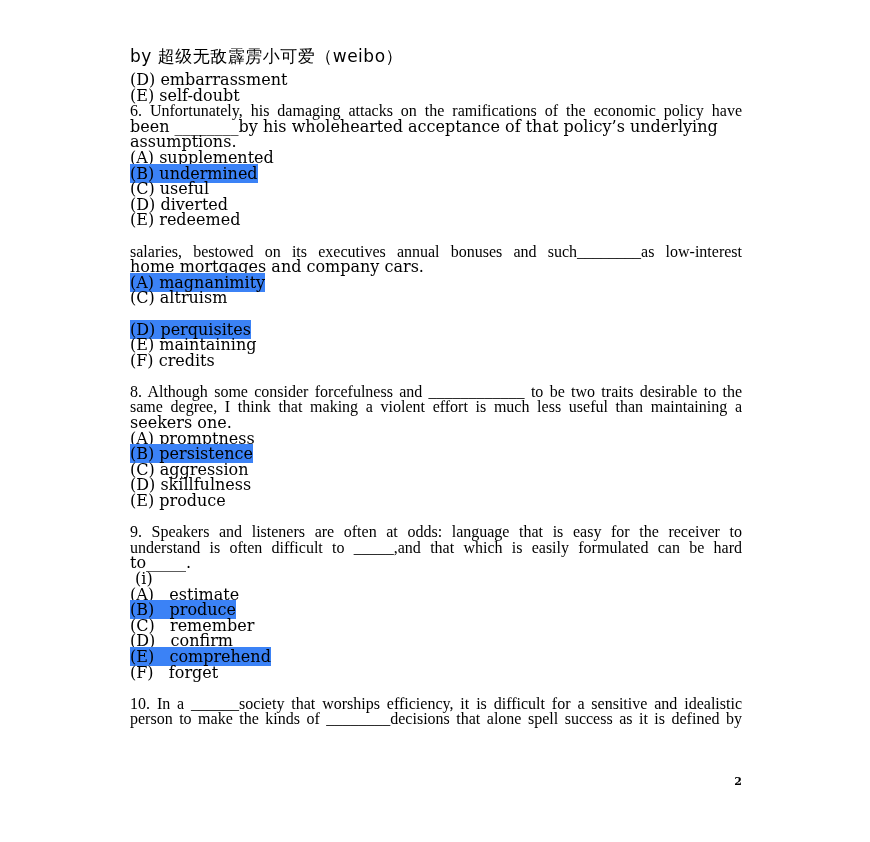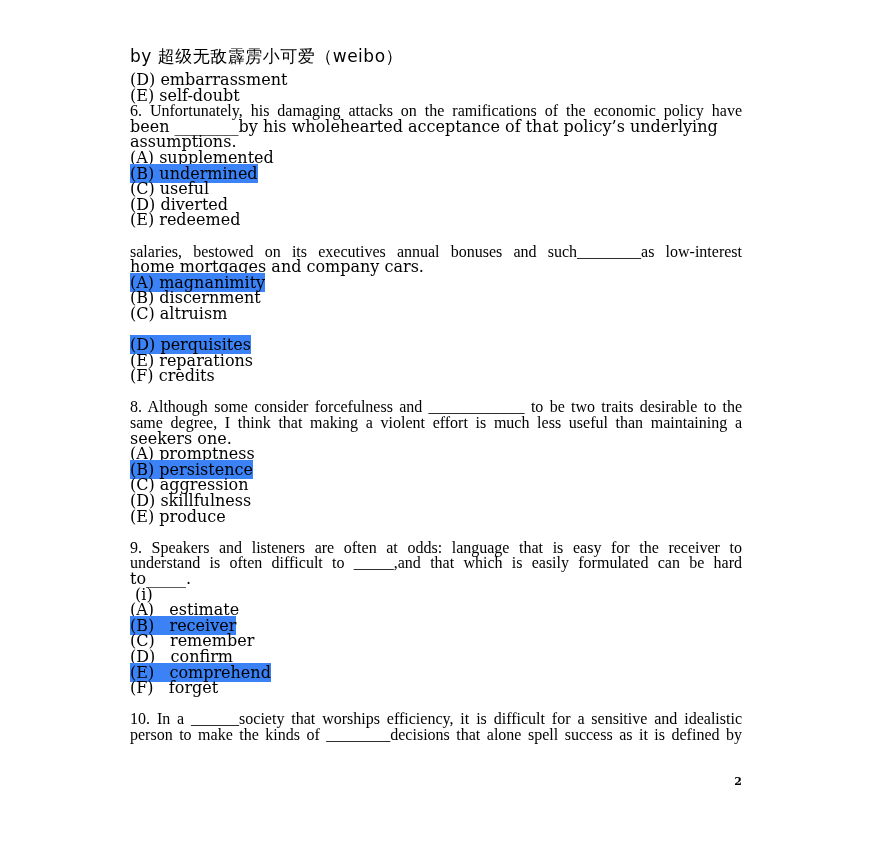--- a/index.html
+++ b/index.html
@@ -65,42 +65,41 @@
       <div class="line"><span class="">been ________by his wholehearted acceptance of that policy’s underlying assumptions.</span></div>
       <div class="line pre"><span class="">(A) supplemented</span></div>
       <div class="line pre"><span class="hl">(B) undermined</span></div>
       <div class="line pre"><span class="">(C) useful</span></div>
       <div class="line pre"><span class="">(D) diverted</span></div>
       <div class="line pre"><span class="">(E) redeemed</span></div>
       <div class="line spacer"></div>
       <div class="line justify"><span class="">salaries, bestowed on its executives annual bonuses and such________as low-interest</span></div>
       <div class="line"><span class="">home mortgages and company cars.</span></div>
       <div class="line pre"><span class="hl">(A) magnanimity</span></div>
-      <div class="line pre"><span class="">(B) discernment</span></div>
       <div class="line pre"><span class="">(C) altruism</span></div>
       <div class="line spacer"></div>
       <div class="line pre"><span class="hl">(D) perquisites</span></div>
-      <div class="line pre"><span class="">(E) reparations</span></div>
+      <div class="line pre"><span class="">(E) maintaining</span></div>
       <div class="line pre"><span class="">(F) credits</span></div>
       <div class="line spacer"></div>
       <div class="line justify"><span class="">8. Although some consider forcefulness and ____________ to be two traits desirable to the</span></div>
       <div class="line justify"><span class="">same degree, I think that making a violent effort is much less useful than maintaining a</span></div>
       <div class="line"><span class="">seekers one.</span></div>
       <div class="line pre"><span class="">(A) promptness</span></div>
       <div class="line pre"><span class="hl">(B) persistence</span></div>
       <div class="line pre"><span class="">(C) aggression</span></div>
       <div class="line pre"><span class="">(D) skillfulness</span></div>
       <div class="line pre"><span class="">(E) produce</span></div>
       <div class="line spacer"></div>
       <div class="line justify"><span class="">9. Speakers and listeners are often at odds: language that is easy for the receiver to</span></div>
       <div class="line justify"><span class="">understand is often difficult to _____,and that which is easily formulated can be hard</span></div>
       <div class="line"><span class="">to_____.</span></div>
       <div class="line pre"><span class=""> (i)</span></div>
       <div class="line pre"><span class="">(A)   estimate</span></div>
-      <div class="line pre"><span class="hl">(B)   receiver</span></div>
+      <div class="line pre"><span class="hl">(B)   produce</span></div>
       <div class="line pre"><span class="">(C)   remember</span></div>
       <div class="line pre"><span class="">(D)   confirm</span></div>
       <div class="line pre"><span class="hl">(E)   comprehend</span></div>
       <div class="line pre"><span class="">(F)   forget</span></div>
       <div class="line spacer"></div>
       <div class="line justify"><span class="">10. In a ______society that worships efficiency, it is difficult for a sensitive and idealistic</span></div>
       <div class="line justify"><span class="">person to make the kinds of ________decisions that alone spell success as it is defined by</span></div>
     </div>
 </div>
 

